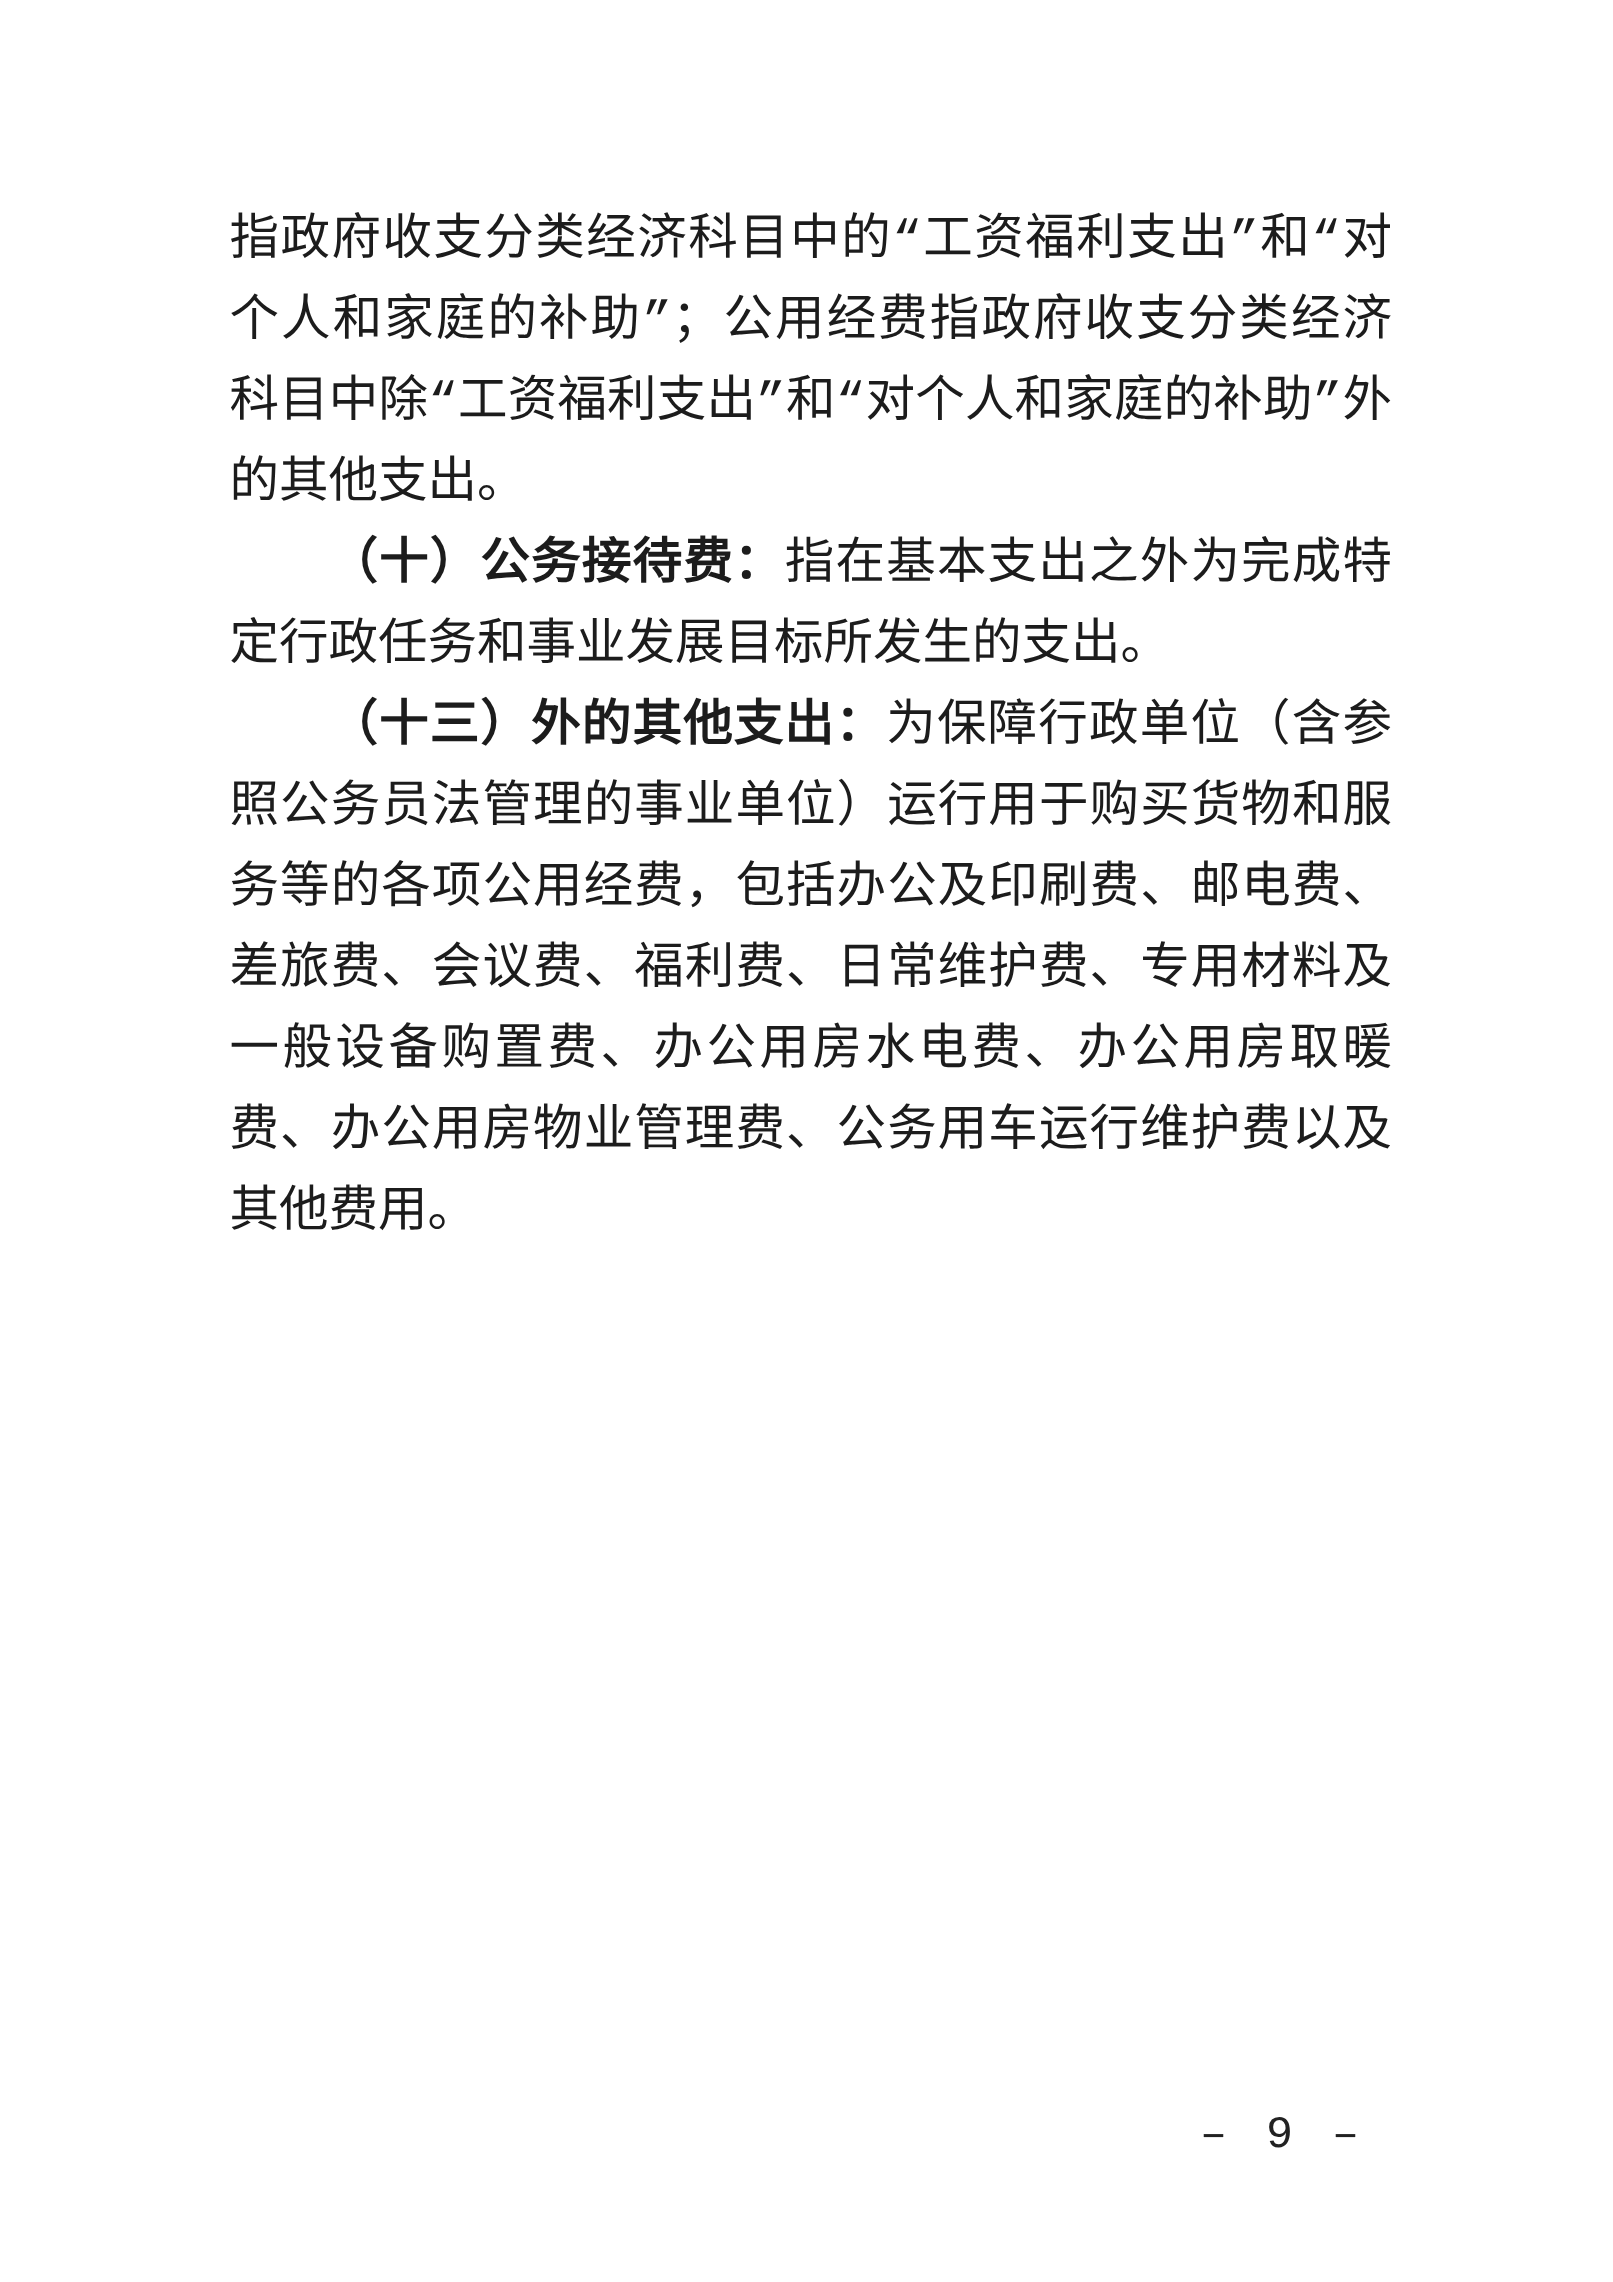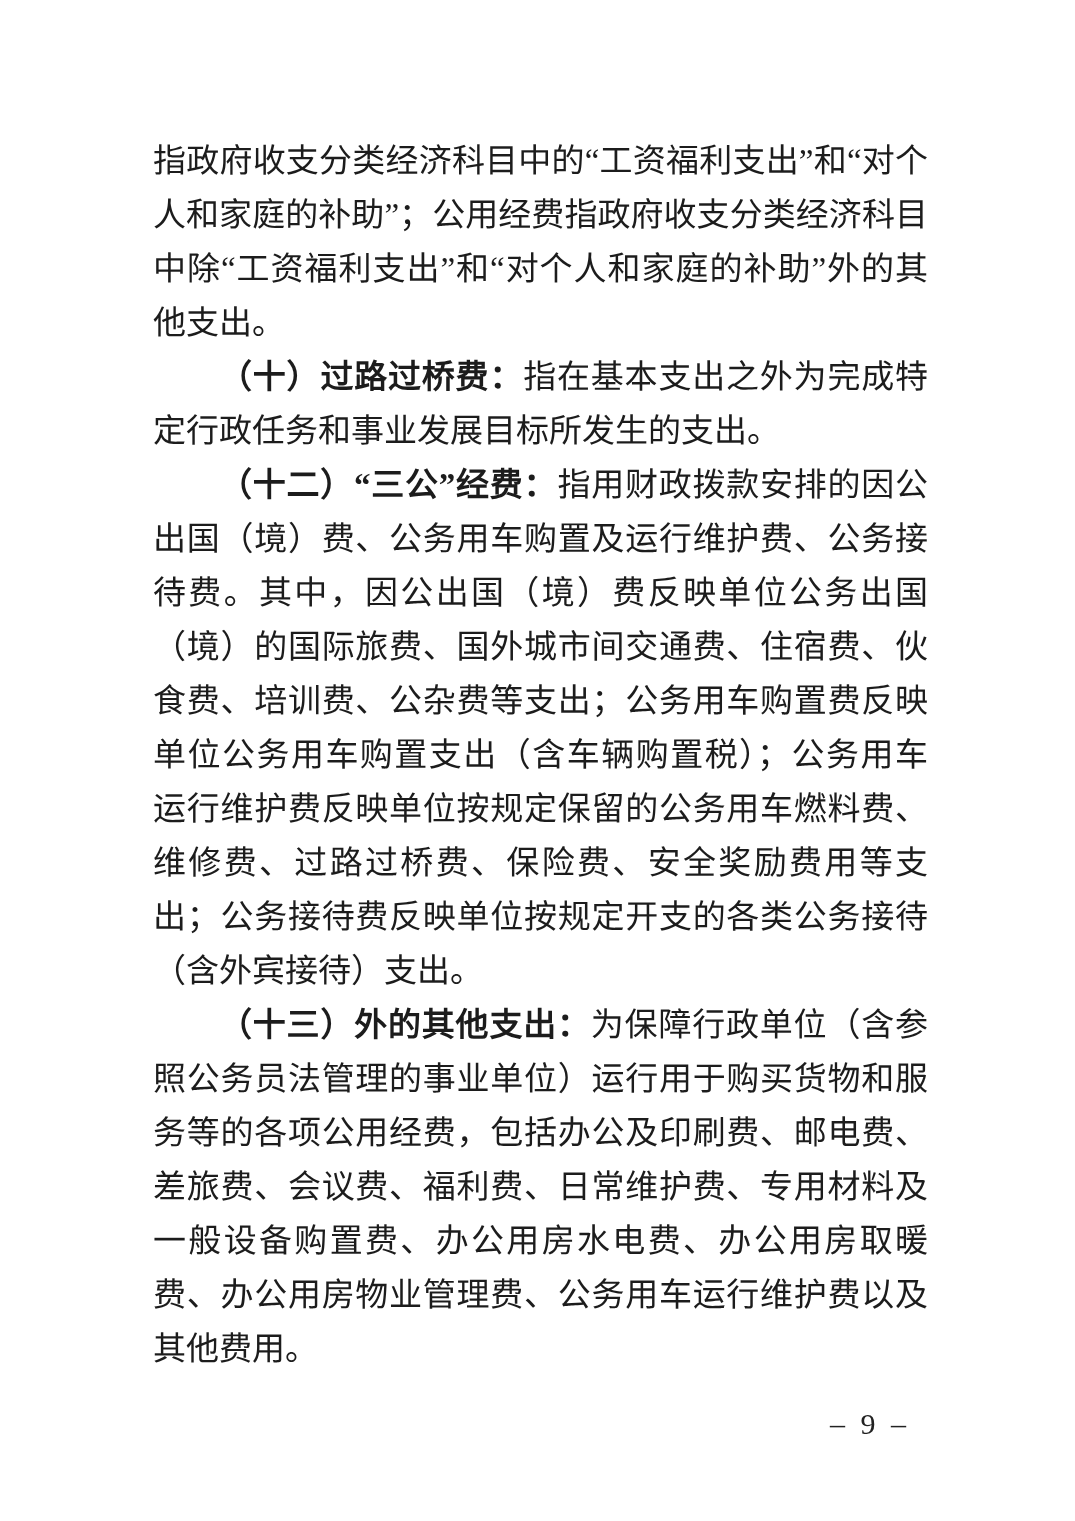--- a/index.html
+++ b/index.html
@@ -6,21 +6,21 @@
     margin: 0;
     padding: 0;
     background: #ffffff;
   }
   .page {
     position: relative;
     width: 1075px;
     height: 1514px;
     background: #ffffff;
     overflow: hidden;
-    font-family: Liberation Serif, serif;
+    font-family: Liberation Mono, monospace;
     color: #1c1c1c;
   }
   .content {
     position: absolute;
     left: 153px;
     top: 134px;
     width: 775px;
   }
   .para {
     margin: 0;
@@ -49,18 +49,17 @@
     color: #222222;
   }
 </style>
 </head>
 <body>
 
 <div class="page">
   <div class="content">
 
   <p class="para"><span class="run">指政府收支分类经济科目中的“工资福利支出”和“对个人和家庭的补助”；公用经费指政府收支分类经济科目中除“工资福利支出”和“对个人和家庭的补助”外的其他支出。</span></p>
-      <p class="para indent"><span class="run term">（十）过路过桥费：</span><span class="run">指在基本支出之外为完成特定行政任务和事业发展目标所发生的支出。</span></p>
-      <p class="para indent"><span class="run term">（十二）“三公”经费：</span><span class="run">指用财政拨款安排的因公出国（境）费、公务用车购置及运行维护费、公务接待费。其中，因公出国（境）费反映单位公务出国（境）的国际旅费、国外城市间交通费、住宿费、伙食费、培训费、公杂费等支出；公务用车购置费反映单位公务用车购置支出（含车辆购置税）；公务用车运行维护费反映单位按规定保留的公务用车燃料费、维修费、过路过桥费、保险费、安全奖励费用等支出；公务接待费反映单位按规定开支的各类公务接待（含外宾接待）支出。</span></p>
+      <p class="para indent"><span class="run term">（十）公务接待费：</span><span class="run">指在基本支出之外为完成特定行政任务和事业发展目标所发生的支出。</span></p>
       <p class="para indent"><span class="run term">（十三）外的其他支出：</span><span class="run">为保障行政单位（含参照公务员法管理的事业单位）运行用于购买货物和服务等的各项公用经费，包括办公及印刷费、邮电费、差旅费、会议费、福利费、日常维护费、专用材料及一般设备购置费、办公用房水电费、办公用房取暖费、办公用房物业管理费、公务用车运行维护费以及其他费用。</span></p>
     </div>
   <div class="footer-page-number">– 9 –</div>
 </div>
 
 </body></html>

